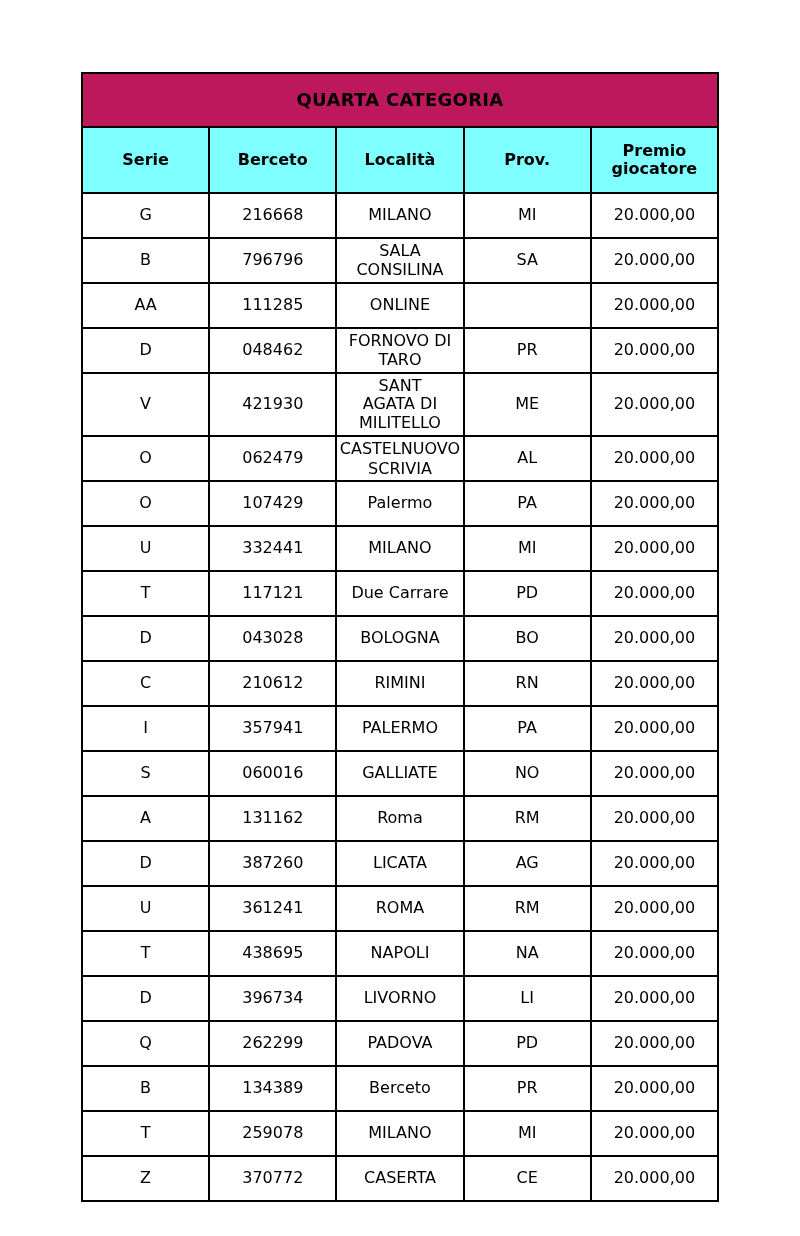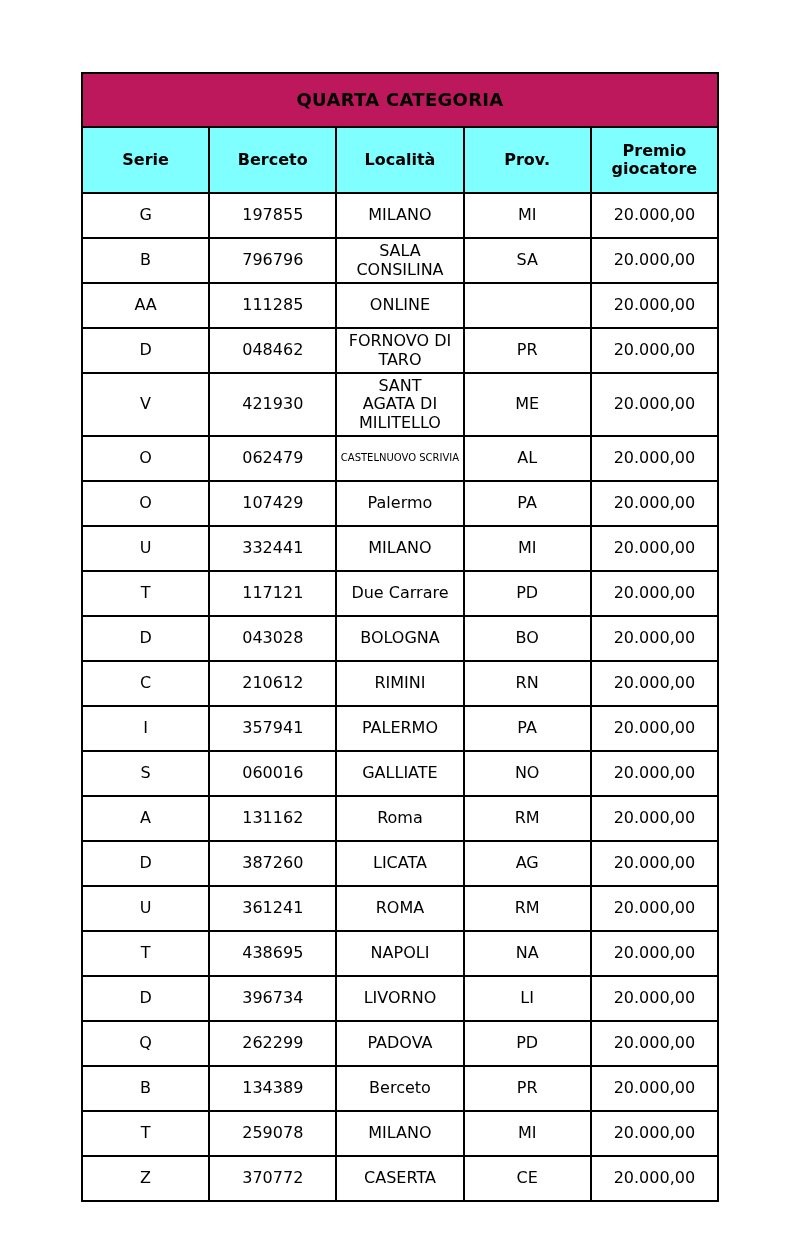--- a/index.html
+++ b/index.html
@@ -58,21 +58,21 @@
   tbody td {
     font-size: 16px;
   }
   tbody tr.tall {
     height: 63px;
   }
   tbody tr.tall td.loc {
     padding: 0 14px;
   }
   tbody td.loc.small {
-    font-size: 10px;
+    font-size: 16px;
     line-height: 1.25;
     border-radius: 14px;
   }
 </style>
 </head>
 <body>
 
 <div class="page">
   <table class="prize-table">
     <colgroup>
@@ -90,21 +90,21 @@
         <th>Serie</th>
         <th>Berceto</th>
         <th>Località</th>
         <th>Prov.</th>
         <th>Premio giocatore</th>
       </tr>
     </thead>
     <tbody id="rows">
         <tr>
     <td>G</td>
-    <td>197855</td>
+    <td>216668</td>
     <td class="loc">MILANO</td>
     <td>MI</td>
     <td>20.000,00</td>
   </tr>
         <tr>
     <td>B</td>
     <td>796796</td>
     <td class="loc">SALA CONSILINA</td>
     <td>SA</td>
     <td>20.000,00</td>

